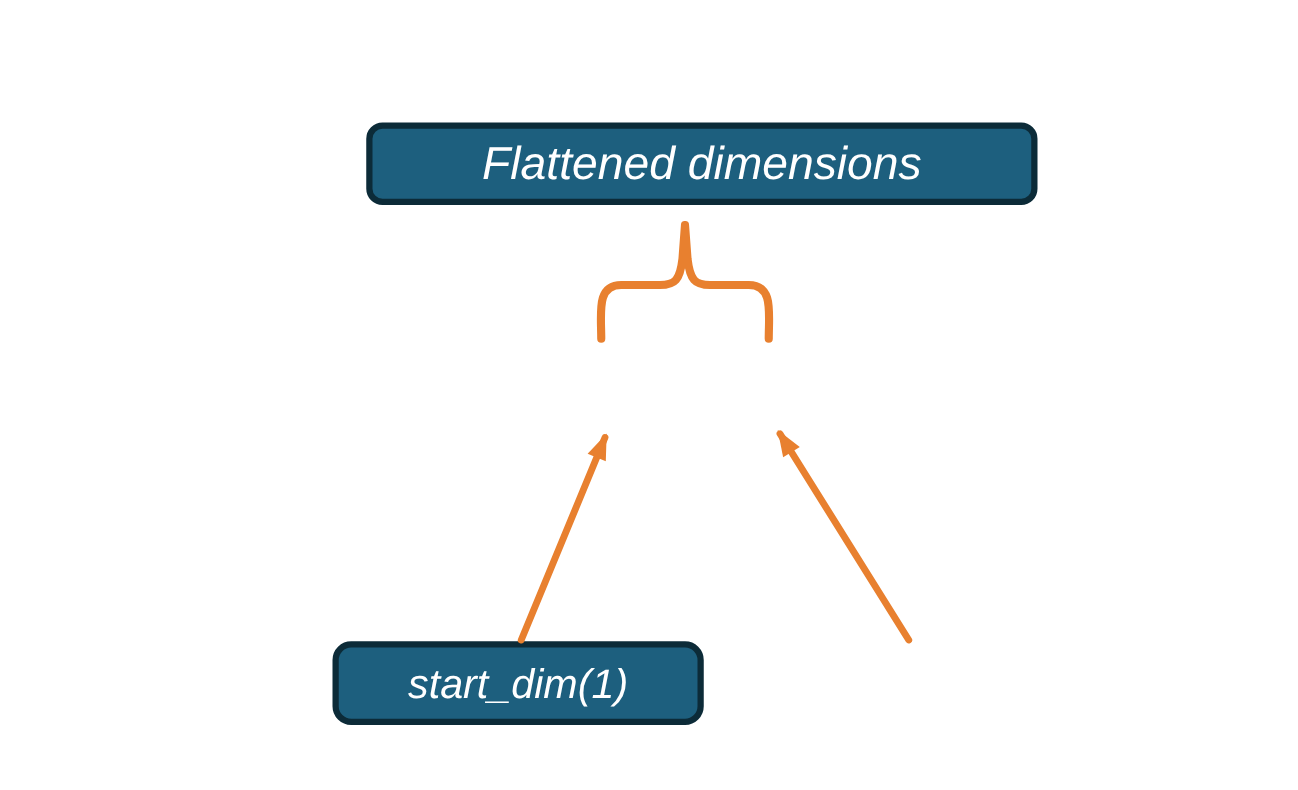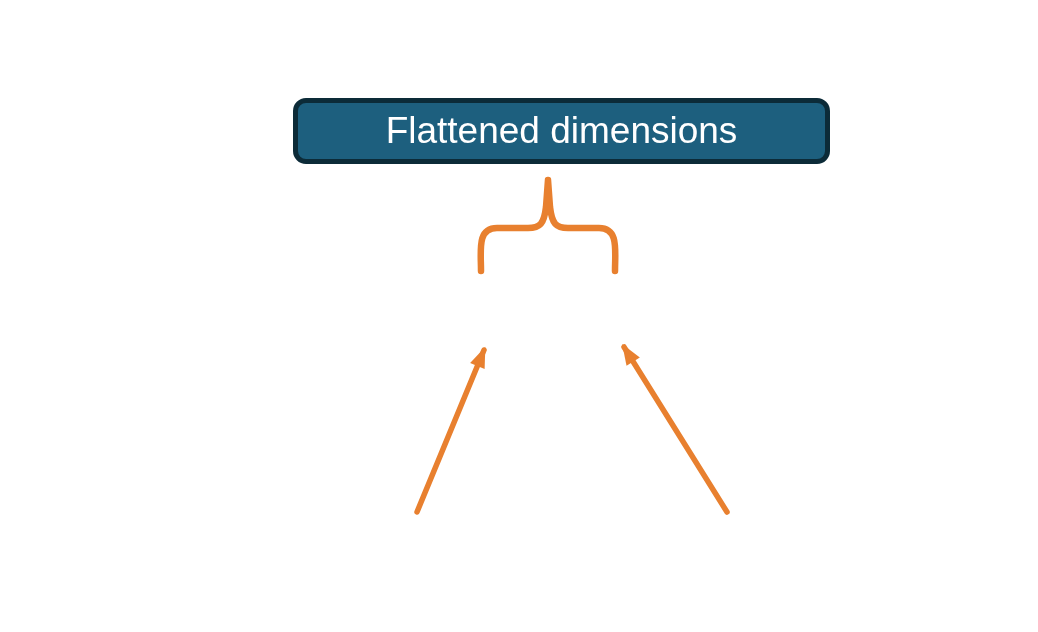--- a/index.html
+++ b/index.html
@@ -13,20 +13,21 @@
   html, body {
     background: var(--background);
     font-family: "Liberation Sans", "DejaVu Sans", sans-serif;
   }
   .canvas {
     position: relative;
     width: 1038px;
     height: 632px;
     background: var(--background);
     overflow: hidden;
+    font-style: italic;
   }
   .node {
     position: absolute;
     background: var(--box-fill);
     border: 5px solid var(--box-border);
     color: var(--text);
     display: flex;
     align-items: center;
     justify-content: center;
     white-space: nowrap;
@@ -75,20 +76,23 @@
 </head>
 <body>
 
 <div class="canvas">
 
   <div class="node node-top">
     <span>Flattened dimensions</span>
   </div>
 
 
+  <div class="node node-start">
+    <span>start_dim(1)</span>
+  </div>
 
 
   <svg class="overlay" viewBox="0 0 1038 632" xmlns="http://www.w3.org/2000/svg">
     <defs>
       <marker id="ah" viewBox="0 0 10 10" refX="8" refY="5" markerWidth="4.2" markerHeight="4.2" orient="auto-start-reverse">
         <path class="arrowhead-fill" d="M0.5,1.6 L9.5,5 L0.5,8.4 z"></path>
       </marker>
     </defs>
 
     <path class="connector brace" d="M481,271 C481,250 477,228 497,228 L528,228 C540,228 544,224 546,207 L548,180

